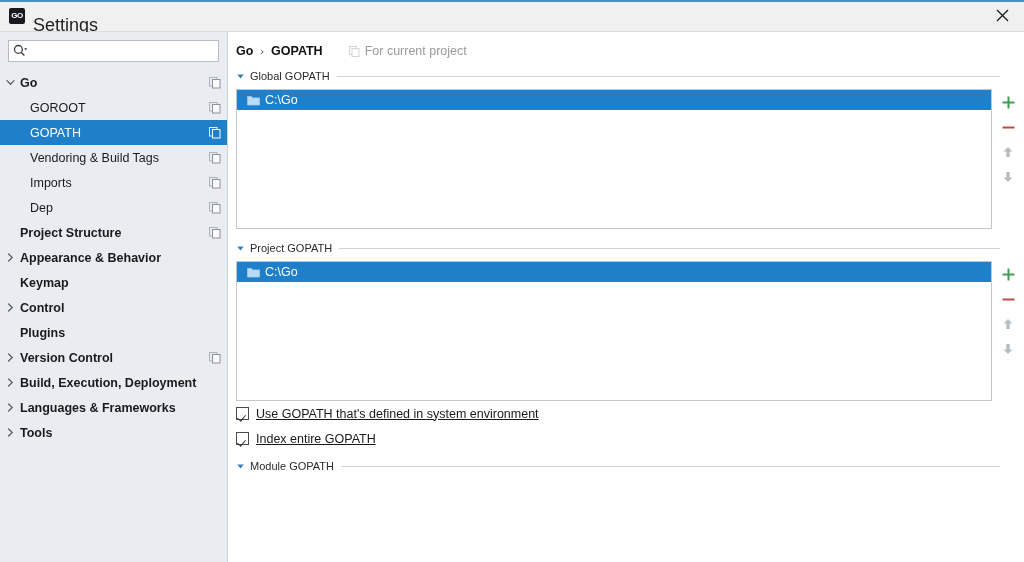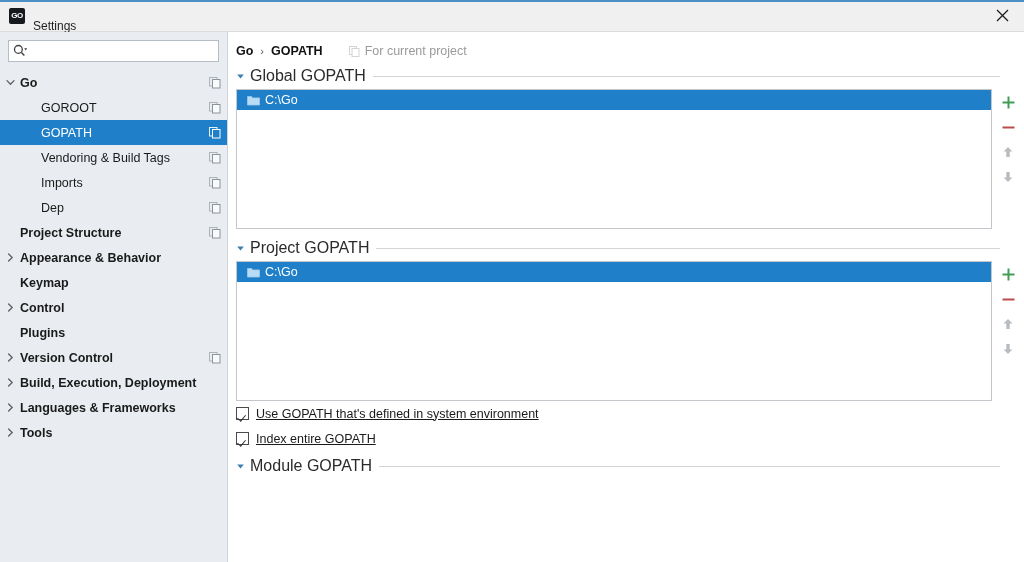--- a/index.html
+++ b/index.html
@@ -27,21 +27,21 @@
     position:absolute; top:0; left:0; right:0; height:2px; background:#4a90c4;
   }
   .app-logo {
     width: 16px; height: 16px; margin-left: 9px; margin-right: 8px;
     background: #16191d; border-radius: 2px;
     color: #fff; font-size: 8px; font-weight: bold;
     display: flex; align-items: center; justify-content: center;
     letter-spacing: -0.4px; line-height:1;
     flex: none;
   }
-  .win-title { font-size: 12px; color: #1f1f1f; margin-top: 20px; }
+  .win-title { font-size: 18px; color: #1f1f1f; margin-top: 20px; }
   .close-btn {
     position: absolute; right: 0; top: 0;
     width: 44px; height: 31px;
     display: flex; align-items: center; justify-content: center;
     cursor: pointer;
   }
   .close-btn svg { display:block; }
 
   
   .content { display: flex; height: 530px; }
@@ -75,21 +75,21 @@
   }
   .tree-row.selected { background: #1f7fc9; }
   .tree-row.selected .tree-label { color: #ffffff; }
   .twisty {
     width: 20px; flex: none; display: flex;
     align-items: center; justify-content: center;
   }
   .tree-label { white-space: nowrap; }
   .tree-row.bold .tree-label { font-weight: bold; }
   .indent-0 .tree-label { margin-left: 0px; }
-  .indent-1 .tree-label { margin-left: 21px; }
+  .indent-1 .tree-label { margin-left: 10px; }
   .copy-icon { margin-left: auto; flex: none; display:flex; align-items:center; opacity: .75; }
   .tree-row.selected .copy-icon { opacity: 1; }
 
   
   .main {
     flex: 1 1 auto; background: #fff;
     padding: 0 0 0 0; position: relative; overflow: hidden;
   }
   .breadcrumb {
     display: flex; align-items: center;
@@ -102,21 +102,21 @@
     margin-left: 26px; color: #9a9a9a; font-size: 12.5px;
   }
   .crumb-note .copy-icon { margin-left: 0; margin-right: 5px; opacity:.6; }
 
   .section { padding: 0 0 0 8px; }
   .section-head {
     display: flex; align-items: center;
     height: 18px; padding-right: 24px;
   }
   .tri { flex: none; margin-right: 5px; display:flex; align-items:center; }
-  .section-title { color: #2b2b2b; font-size: 16px; white-space: nowrap; }
+  .section-title { color: #2b2b2b; font-size: 11px; white-space: nowrap; }
   .section-rule {
     flex: 1 1 auto; height: 1px; background: #d4d4d4; margin-left: 7px;
   }
 
   .list-block { display: flex; margin-top: 4px; }
   .list-panel {
     flex: 1 1 auto; background: #fff;
     border: 1px solid #c3c7cb;
     position: relative; overflow: hidden;
   }

